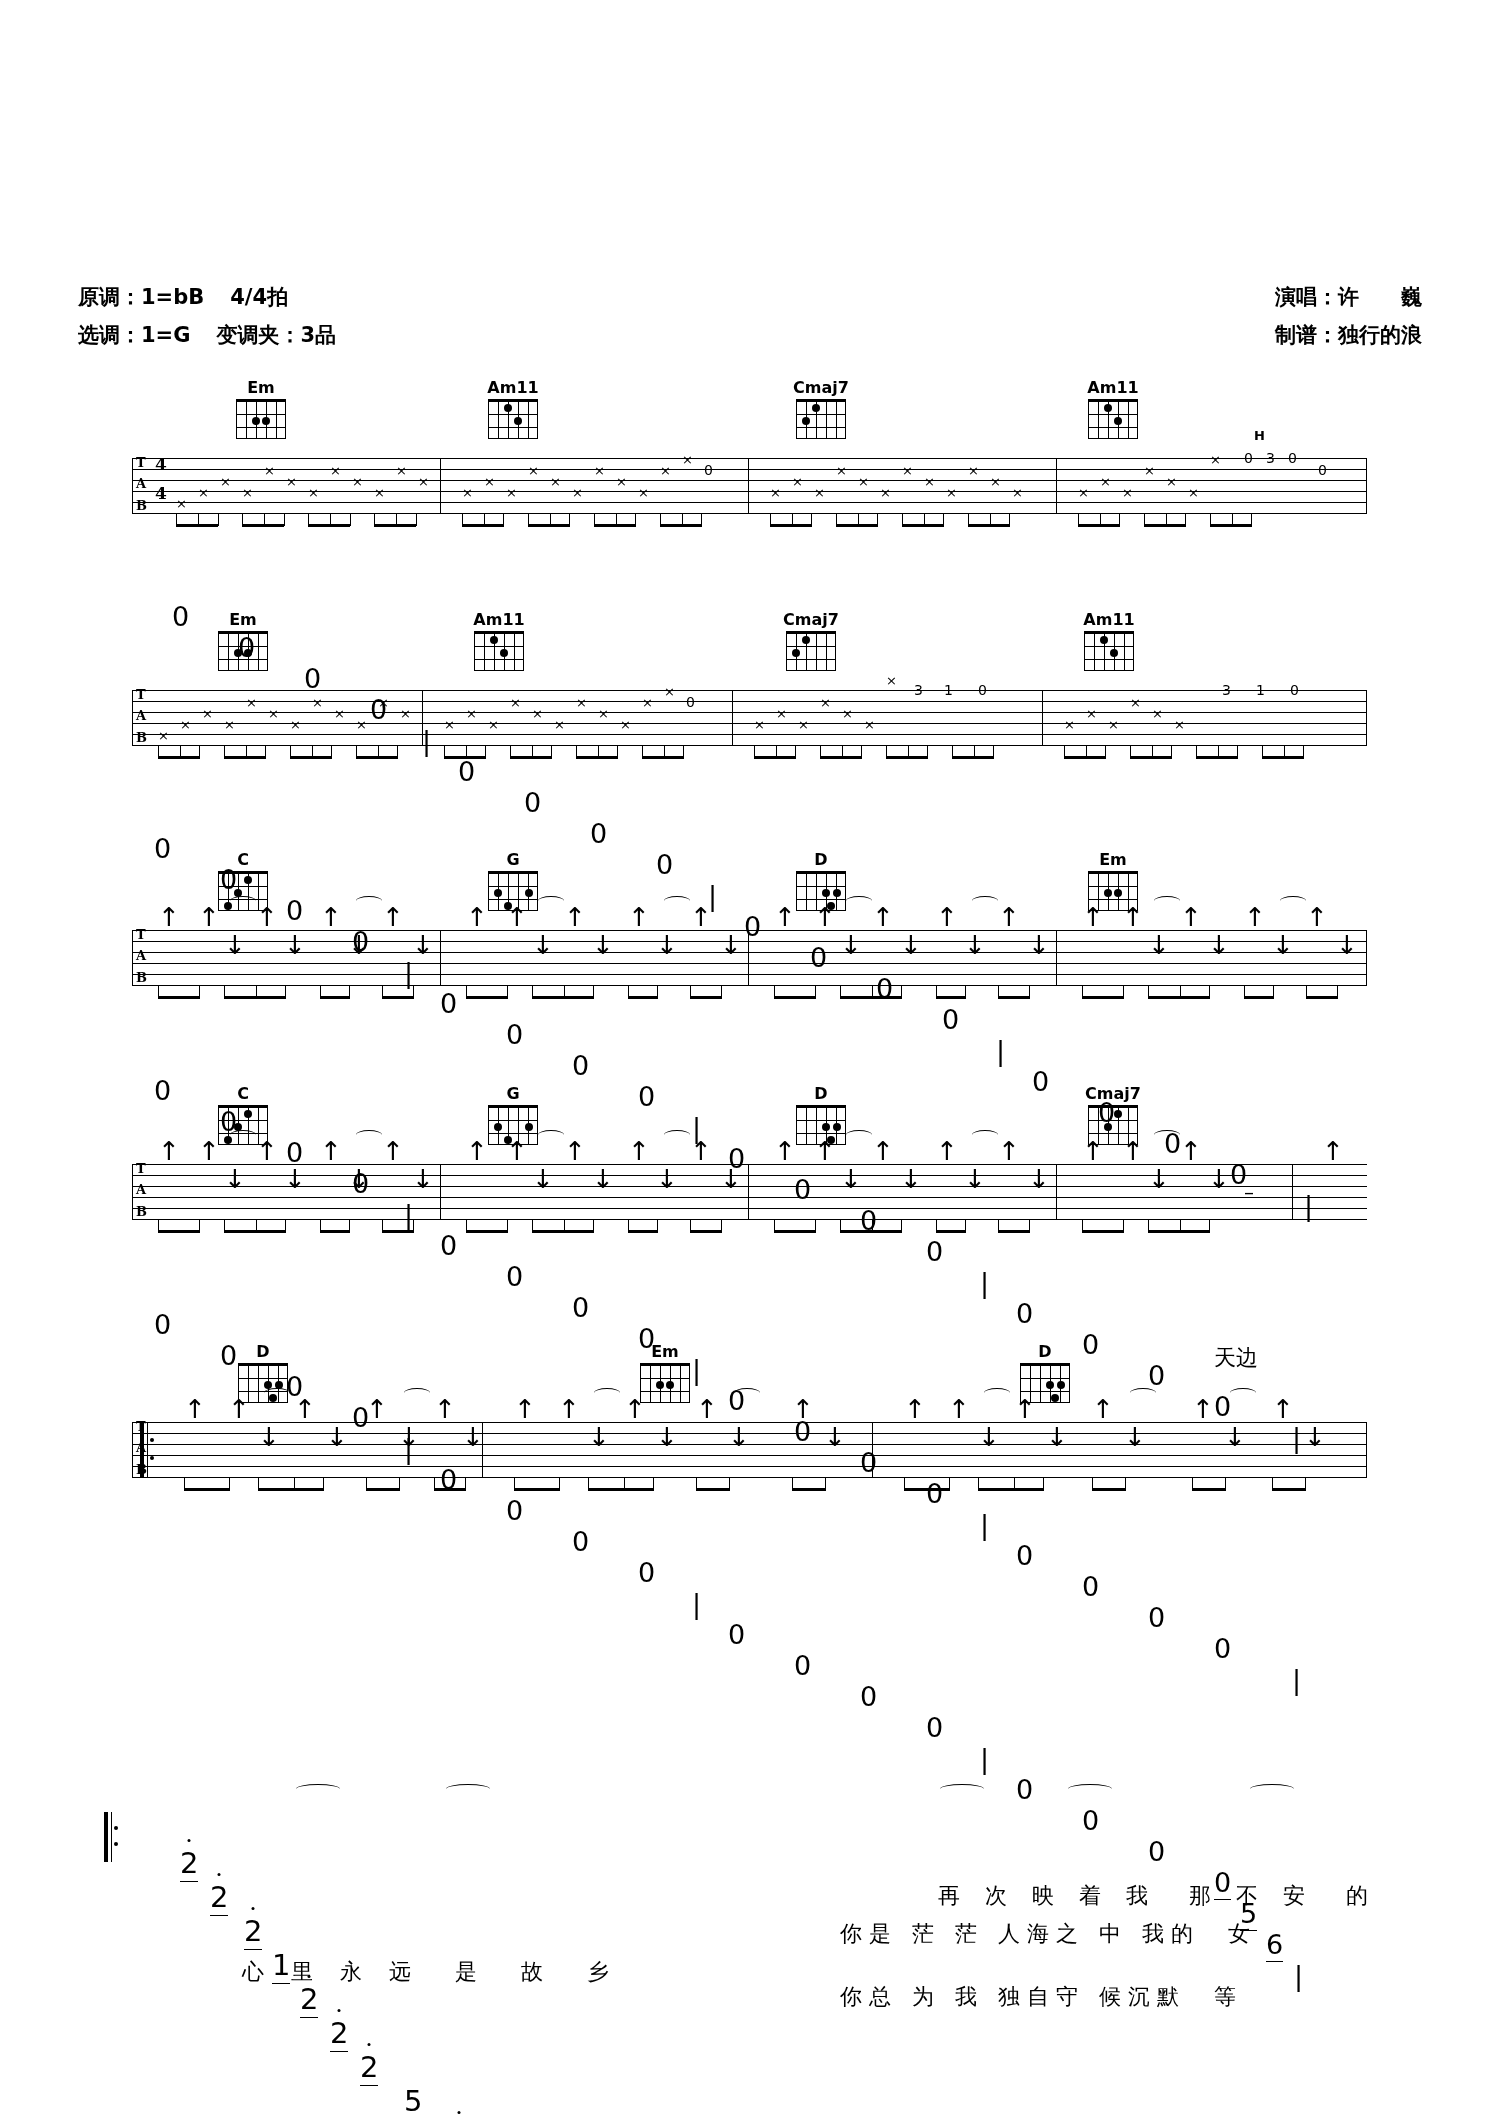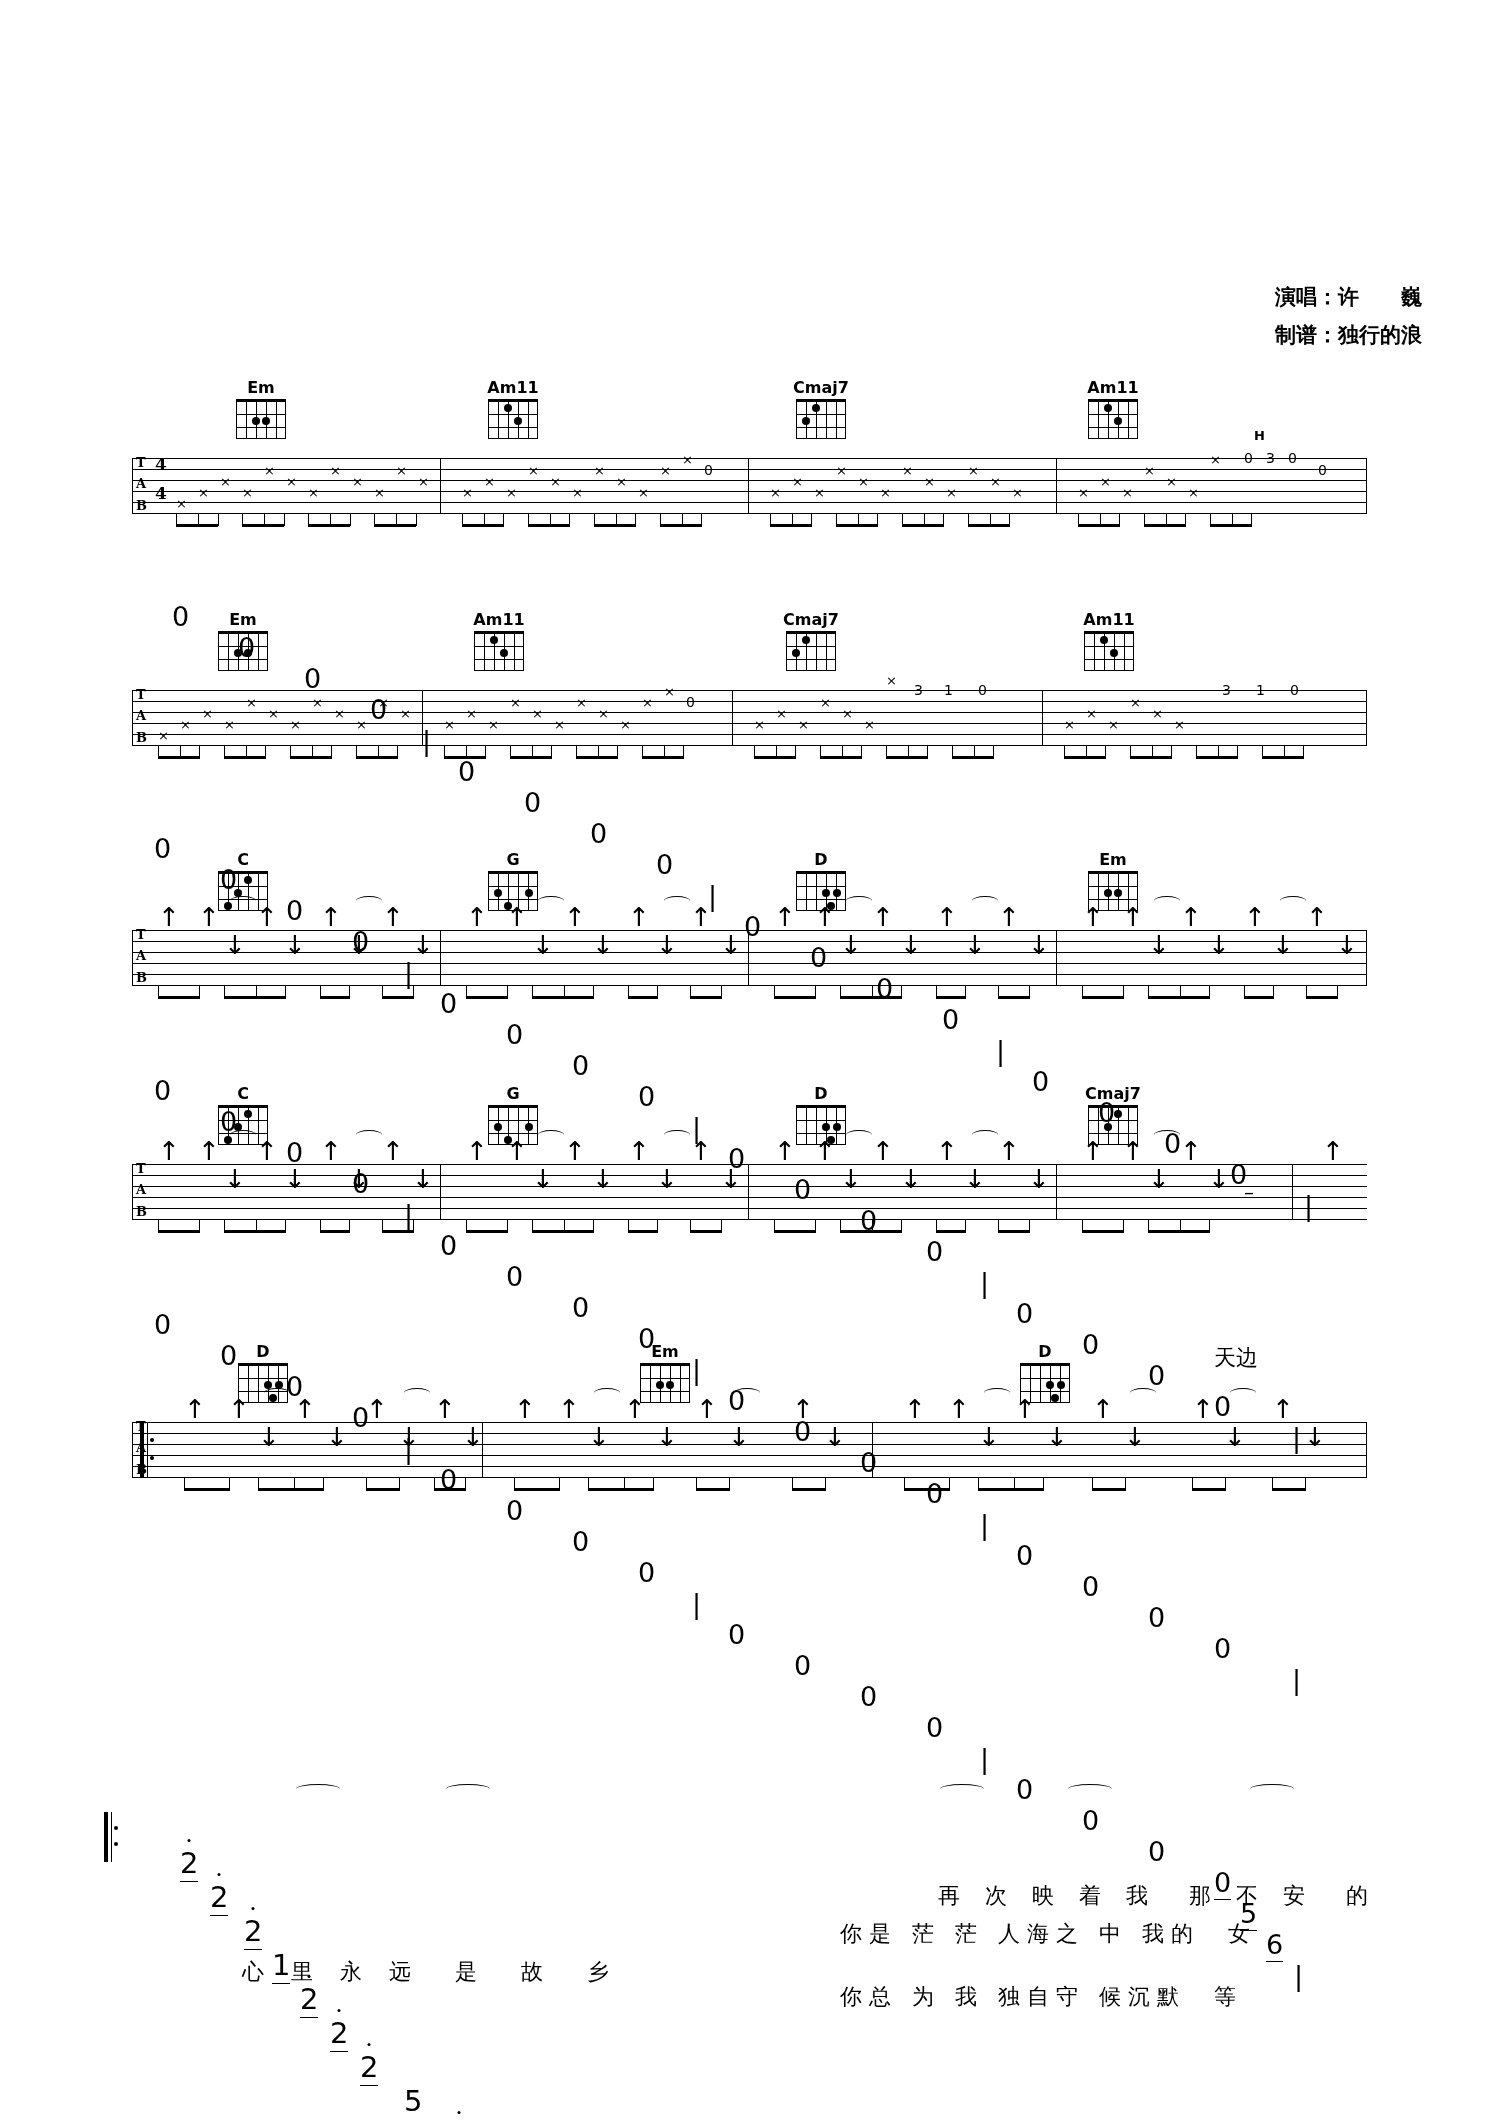--- a/index.html
+++ b/index.html
@@ -217,20 +217,28 @@
     line-height: 16px;
     text-align: center;
   }
 </style>
 </head>
 <body>
 
 <div class="page">
 
 
+  <div class="meta-left">
+    <div>
+      <span>原调：</span><span class="k">1=bB</span><span class="sp"></span><span>4/4拍</span>
+    </div>
+    <div>
+      <span>选调：</span><span class="k">1=G</span><span class="sp"></span><span>变调夹：3品</span>
+    </div>
+  </div>
 
   <div class="meta-right">
     <div>
       <span>演唱：</span><span>许　　巍</span>
     </div>
     <div>
       <span>制谱：</span><span>独行的浪</span>
     </div>
   </div>
 

